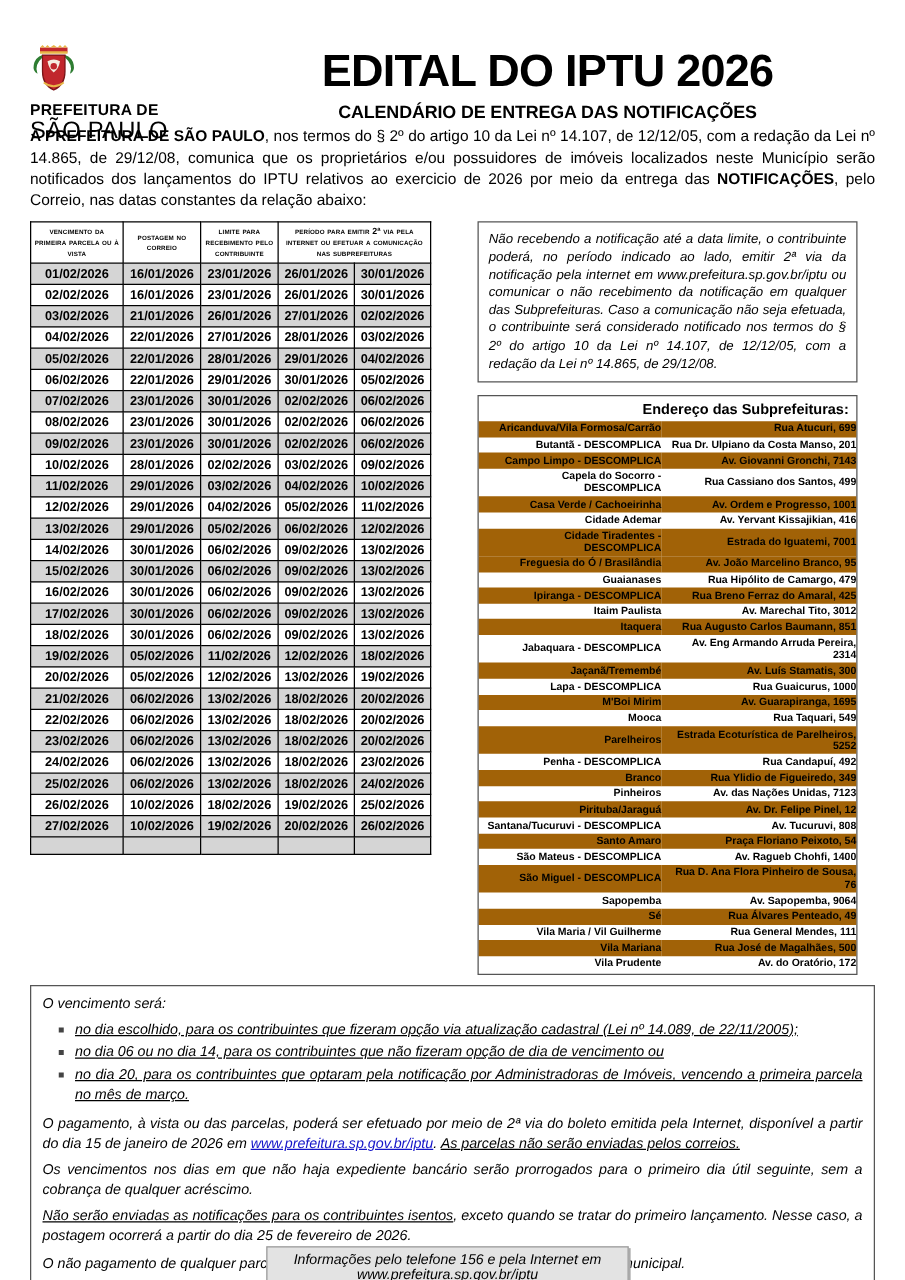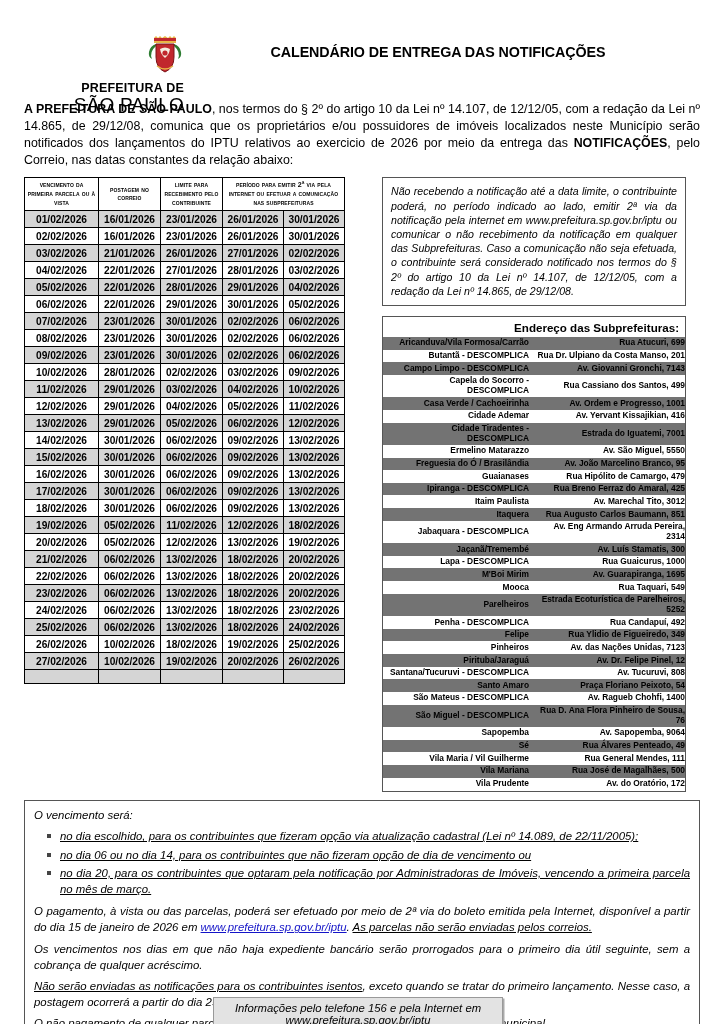--- a/index.html
+++ b/index.html
@@ -8,21 +8,21 @@
     width: 724px; height: 1024px;
     background: #ffffff;
     font-family: "Liberation Sans", sans-serif;
     color: #000;
     overflow: hidden;
   }
   .page { position: relative; width: 724px; height: 1024px; padding: 0 24px; }
 
   
   .header { display: flex; align-items: flex-start; padding-top: 34px; height: 92px; }
-  .brand { width: 160px; display: flex; flex-direction: column; align-items: flex-end; padding-top: 2px; }
+  .brand { width: 160px; display: flex; flex-direction: column; align-items: flex-start; padding-top: 2px; }
   .crest { width: 38px; height: 44px; display:block; }
   .brand-l1 { font-size: 12.5px; font-weight: bold; letter-spacing: .2px; line-height: 1.05; margin-top: 2px; }
   .brand-l2 { font-size: 19px; font-weight: normal; letter-spacing: .2px; line-height: 1.05; }
   .titles { flex: 1; text-align: center; padding-top: 4px; padding-right: 8px; }
   .title-main { font-size: 36px; font-weight: bold; letter-spacing: -0.6px; line-height: 1.05; }
   .title-sub { font-size: 14.3px; font-weight: bold; letter-spacing: -0.1px; margin-top: 6px; }
 
   
   .intro { font-size: 12.4px; line-height: 1.38; text-align: justify; margin-top: 9px; }
   .intro b { font-weight: bold; }
@@ -65,21 +65,21 @@
     border: 1px solid #555;
     padding: 6px 8px 7px 8px;
     font-style: italic; font-size: 10.6px; line-height: 1.34;
     text-align: justify;
   }
   .addr-box { border: 1px solid #555; margin-top: 10px; padding: 2px 0 1px 0; text-align: right; }
   .addr-title { font-size: 11.6px; font-weight: bold; padding: 2px 6px 3px 6px; }
   table.addr { border-collapse: collapse; width: 100%; table-layout: fixed; }
   table.addr td { font-size: 8.4px; font-weight: bold; padding: 1.5px 0 1.5px 6px; line-height: 1.15; }
   table.addr td.nm { width: 146px; }
-  table.addr tr.z td { background: #737373; }
+  table.addr tr.z td { background: #a16207; }
 
   
   .bottom-box {
     border: 1px solid #555;
     margin-top: 8px; padding: 6px 9px 8px 9px;
     font-style: italic; font-size: 11.4px; line-height: 1.42;
   }
   .bottom-box p { margin: 0 0 5px 0; text-align: justify; }
   .bottom-box p:last-child { margin-bottom: 0; }
   .bullets { margin: 0 0 6px 0; padding: 0; list-style: none; }
@@ -116,20 +116,21 @@
           <path d="M10 8 h18 v13 q0 11 -9 15 q-9 -4 -9 -15 Z" fill="#c1272d" stroke="#7a1518" stroke-width="1"></path>
           <path d="M14 13 q5 -3 10 0 q-1 6 -5 9 q-4 -3 -5 -9 Z" fill="#f5ece0"></path>
           <circle cx="19" cy="17" r="2.6" fill="#c1272d"></circle>
           <path d="M11 30 q8 6 16 0" fill="none" stroke="#e8b647" stroke-width="1.4"></path>
         </g>
       </svg>
       <div class="brand-l1">PREFEITURA DE</div>
       <div class="brand-l2">SÃO PAULO</div>
     </div>
     <div class="titles">
+      <div class="title-main">EDITAL DO IPTU 2026</div>
       <div class="title-sub">CALENDÁRIO DE ENTREGA DAS NOTIFICAÇÕES</div>
     </div>
   </div>
 
   <div class="intro">
     <b>A PREFEITURA DE SÃO PAULO</b><span>, nos termos do § 2º do artigo 10 da Lei nº 14.107, de 12/12/05, com a redação da Lei nº 14.865, de 29/12/08, comunica que os proprietários e/ou possuidores de imóveis localizados neste Município serão notificados dos lançamentos do IPTU relativos ao exercicio de 2026 por meio da entrega das </span><b>NOTIFICAÇÕES</b><span>, pelo Correio, nas datas constantes da relação abaixo:</span>
   </div>
 
   <div class="cols">
 
@@ -380,24 +381,20 @@
                 <td>Av. Ordem e Progresso, 1001</td>
               </tr>
               <tr>
                 <td class="nm">Cidade Ademar</td>
                 <td>Av. Yervant Kissajikian, 416</td>
               </tr>
               <tr class="z">
                 <td class="nm">Cidade Tiradentes - DESCOMPLICA</td>
                 <td>Estrada do Iguatemi, 7001</td>
               </tr>
-              <tr>
-                <td class="nm">Ermelino Matarazzo</td>
-                <td>Av. São Miguel, 5550</td>
-              </tr>
               <tr class="z">
                 <td class="nm">Freguesia do Ó / Brasilândia</td>
                 <td>Av. João Marcelino Branco, 95</td>
               </tr>
               <tr>
                 <td class="nm">Guaianases</td>
                 <td>Rua Hipólito de Camargo, 479</td>
               </tr>
               <tr class="z">
                 <td class="nm">Ipiranga - DESCOMPLICA</td>
@@ -433,21 +430,21 @@
               </tr>
               <tr class="z">
                 <td class="nm">Parelheiros</td>
                 <td>Estrada Ecoturística de Parelheiros, 5252</td>
               </tr>
               <tr>
                 <td class="nm">Penha - DESCOMPLICA</td>
                 <td>Rua Candapuí, 492</td>
               </tr>
               <tr class="z">
-                <td class="nm">Felipe</td>
+                <td class="nm">Branco</td>
                 <td>Rua Ylidio de Figueiredo, 349</td>
               </tr>
               <tr>
                 <td class="nm">Pinheiros</td>
                 <td>Av. das Nações Unidas, 7123</td>
               </tr>
               <tr class="z">
                 <td class="nm">Pirituba/Jaraguá</td>
                 <td>Av. Dr. Felipe Pinel, 12</td>
               </tr>

